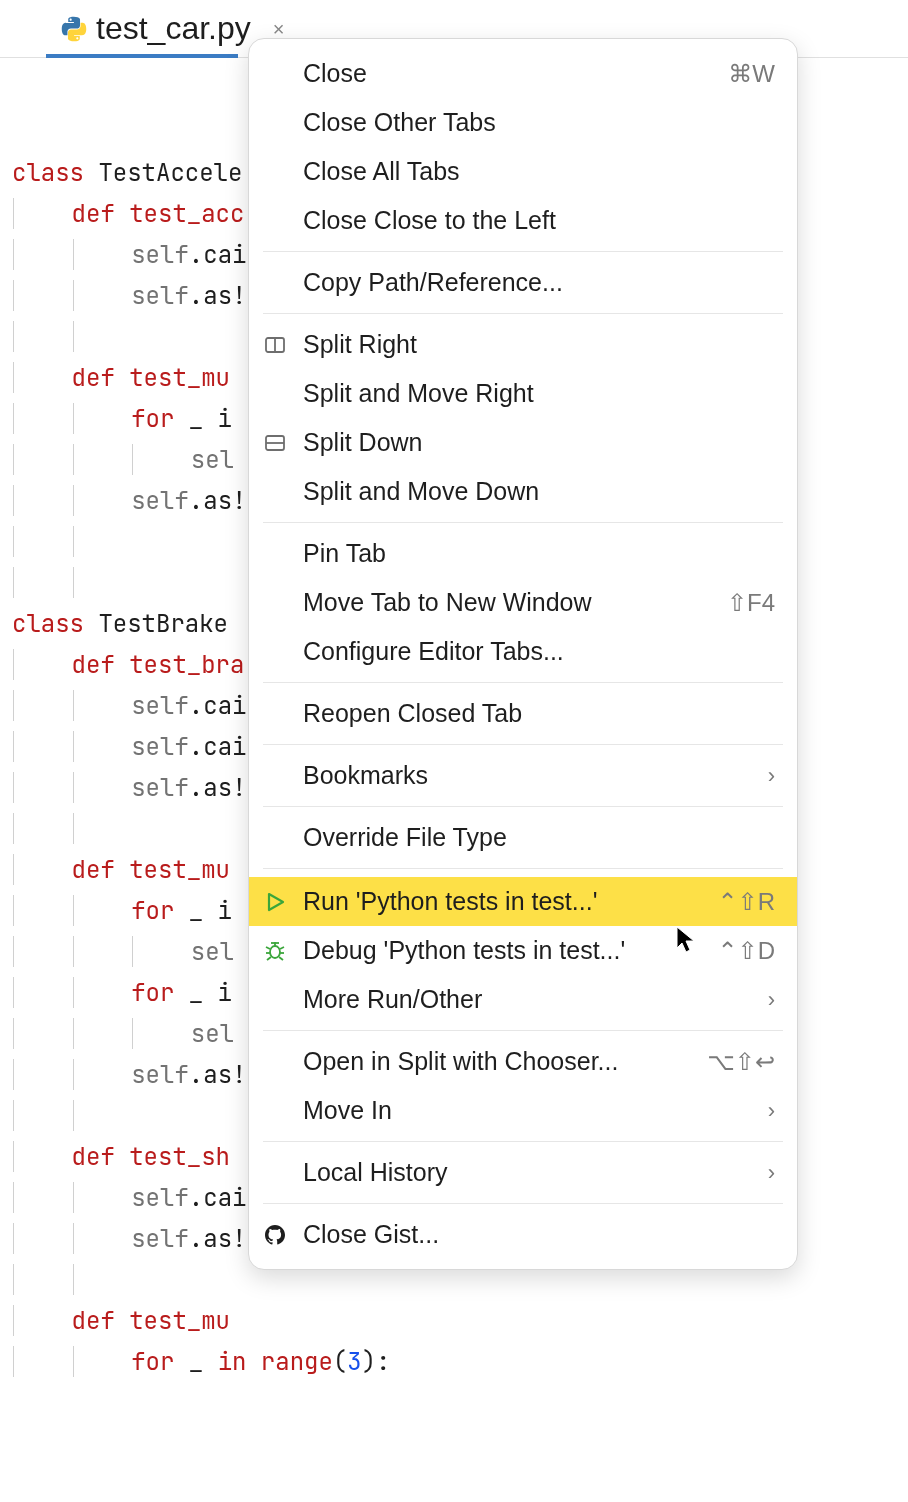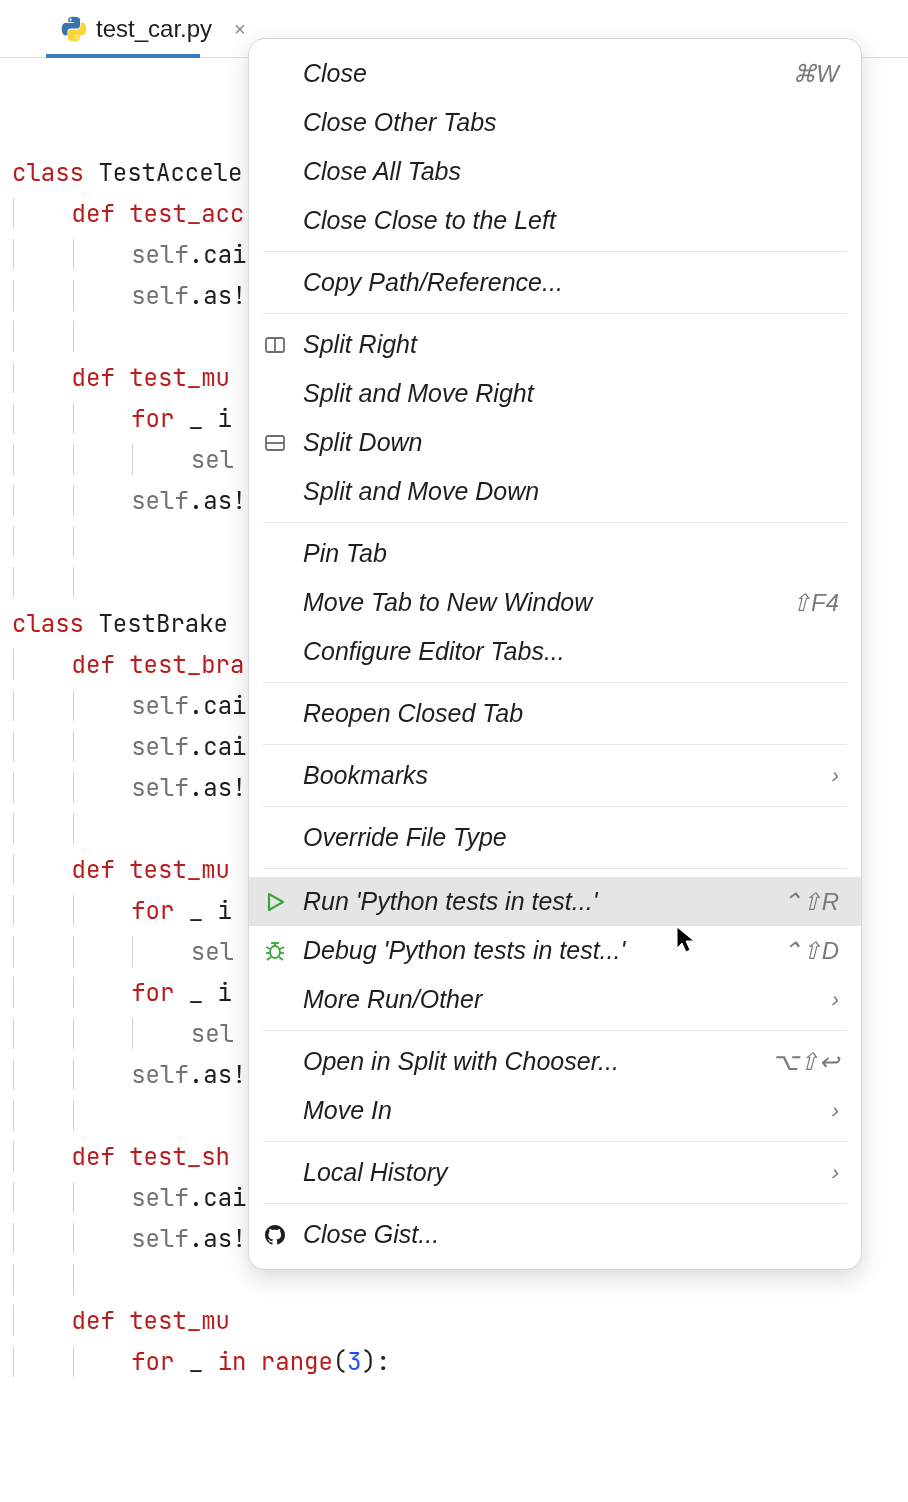--- a/index.html
+++ b/index.html
@@ -36,21 +36,21 @@
       left: 0;
       right: 60px;
       height: 4px;
       background: #3b7cc4;
     }
     .python-icon {
       width: 28px;
       height: 28px;
     }
     .tab-label {
-      font-size: 24px;
+      font-size: 32px;
       color: #1e1e1e;
       font-weight: 500;
     }
     .tab-close {
       margin-left: 14px;
       color: #888;
       font-size: 20px;
       line-height: 1;
     }
     .editor {
@@ -68,39 +68,38 @@
     .num { color: #1750eb; }
     .guide {
       border-left: 1px solid #d0d0d0;
       margin-left: 1px;
       padding-left: 0;
     }
     .context-menu {
       position: absolute;
       left: 248px;
       top: 38px;
-      width: 614px;
+      width: 550px;
       background: #ffffff;
       border: 1px solid #d8d8d8;
       border-radius: 16px;
       box-shadow: 0 8px 24px rgba(0,0,0,0.15);
       padding: 10px 0;
       z-index: 100;
-      font-style: italic;
     }
     .menu-item {
       display: flex;
       align-items: center;
       padding: 9px 22px 9px 14px;
       font-size: 25px;
       color: #1e1e1e;
       min-height: 49px;
     }
     .menu-item.highlighted {
-      background: #e5e5e5;
+      background: #fde047;
       margin-top: 8px;
     }
     .menu-icon-slot {
       width: 40px;
       display: flex;
       align-items: center;
       justify-content: flex-start;
     }
     .menu-label {
       flex: 1;

